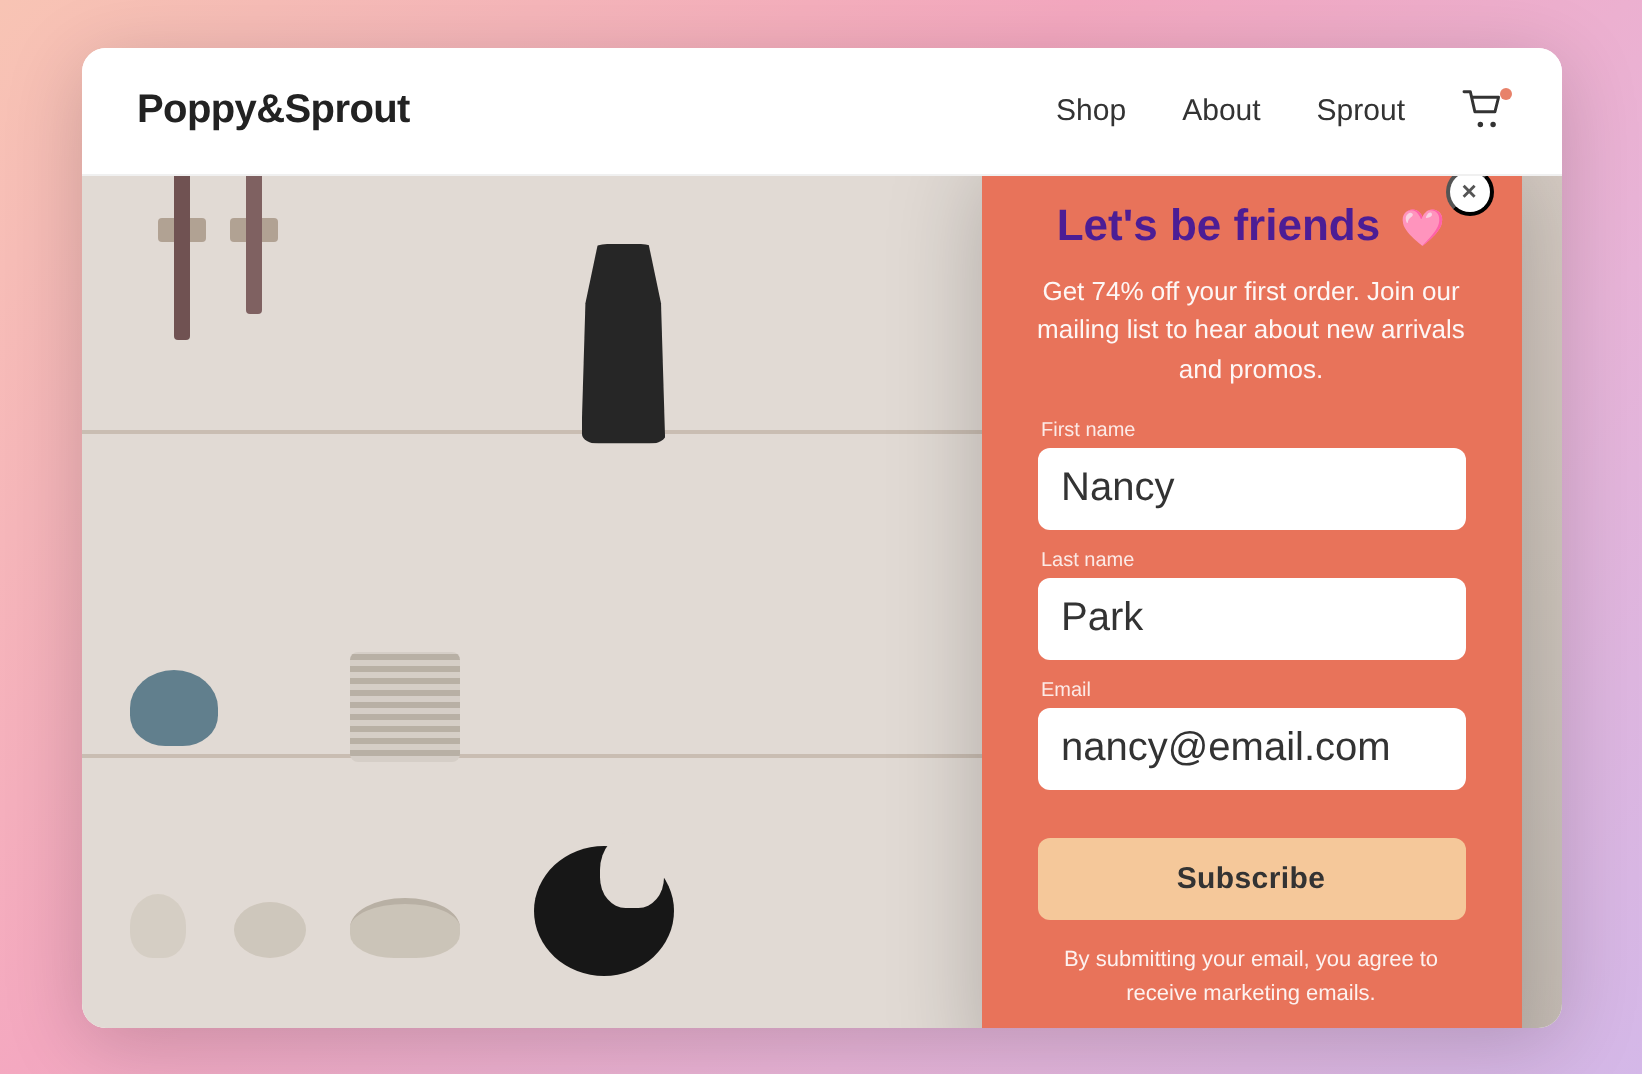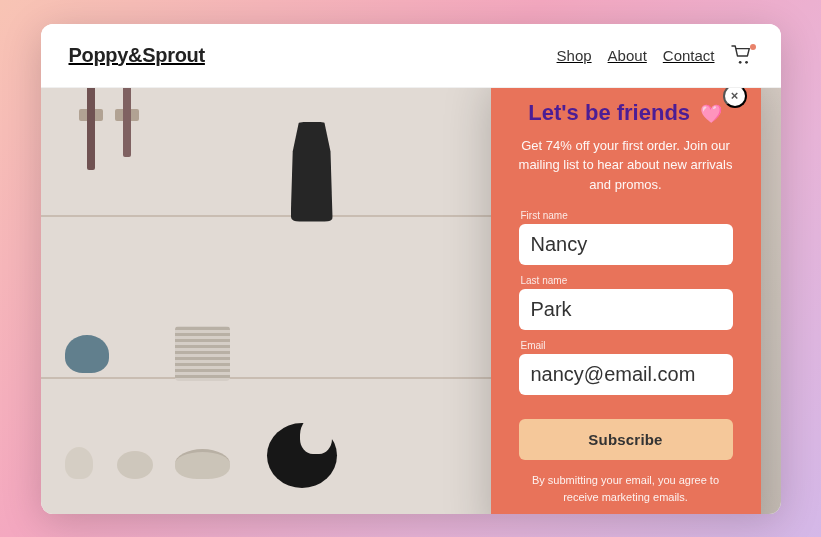--- a/index.html
+++ b/index.html
@@ -30,35 +30,34 @@
     .nav {
       display: flex;
       align-items: center;
       padding: 0 28px;
       height: 64px;
       border-bottom: 1px solid #f0f0f0;
       flex-shrink: 0;
       background: #fff;
       z-index: 10;
       position: relative;
-      text-decoration: underline;
     }
 
     .nav-logo {
       font-size: 20px;
       font-weight: 600;
       color: #222;
       letter-spacing: -0.3px;
     }
 
     .nav-links {
       display: flex;
       align-items: center;
       margin-left: auto;
-      gap: 16px;
+      gap: 28px;
     }
 
     .nav-link {
       font-size: 15px;
       color: #333;
       text-decoration: none;
       cursor: pointer;
     }
 
     .nav-cart {
@@ -377,21 +376,21 @@
 </head>
 <body>
 
 <div class="browser-window">
 
   <nav class="nav">
     <span class="nav-logo">Poppy&amp;Sprout</span>
     <div class="nav-links">
       <a class="nav-link">Shop</a>
       <a class="nav-link">About</a>
-      <a class="nav-link">Contact</a>
+      <a class="nav-link">Sprout</a>
       <div class="nav-cart">
         <svg class="cart-icon-svg" viewBox="0 0 24 22" fill="none" xmlns="http://www.w3.org/2000/svg">
           <path d="M1 1h3.5l2.5 11h11l2-8H6" stroke="#333" stroke-width="1.6" stroke-linecap="round" stroke-linejoin="round"></path>
           <circle cx="10" cy="19" r="1.5" fill="#333"></circle>
           <circle cx="17" cy="19" r="1.5" fill="#333"></circle>
         </svg>
         <div class="cart-dot"></div>
       </div>
     </div>
   </nav>

